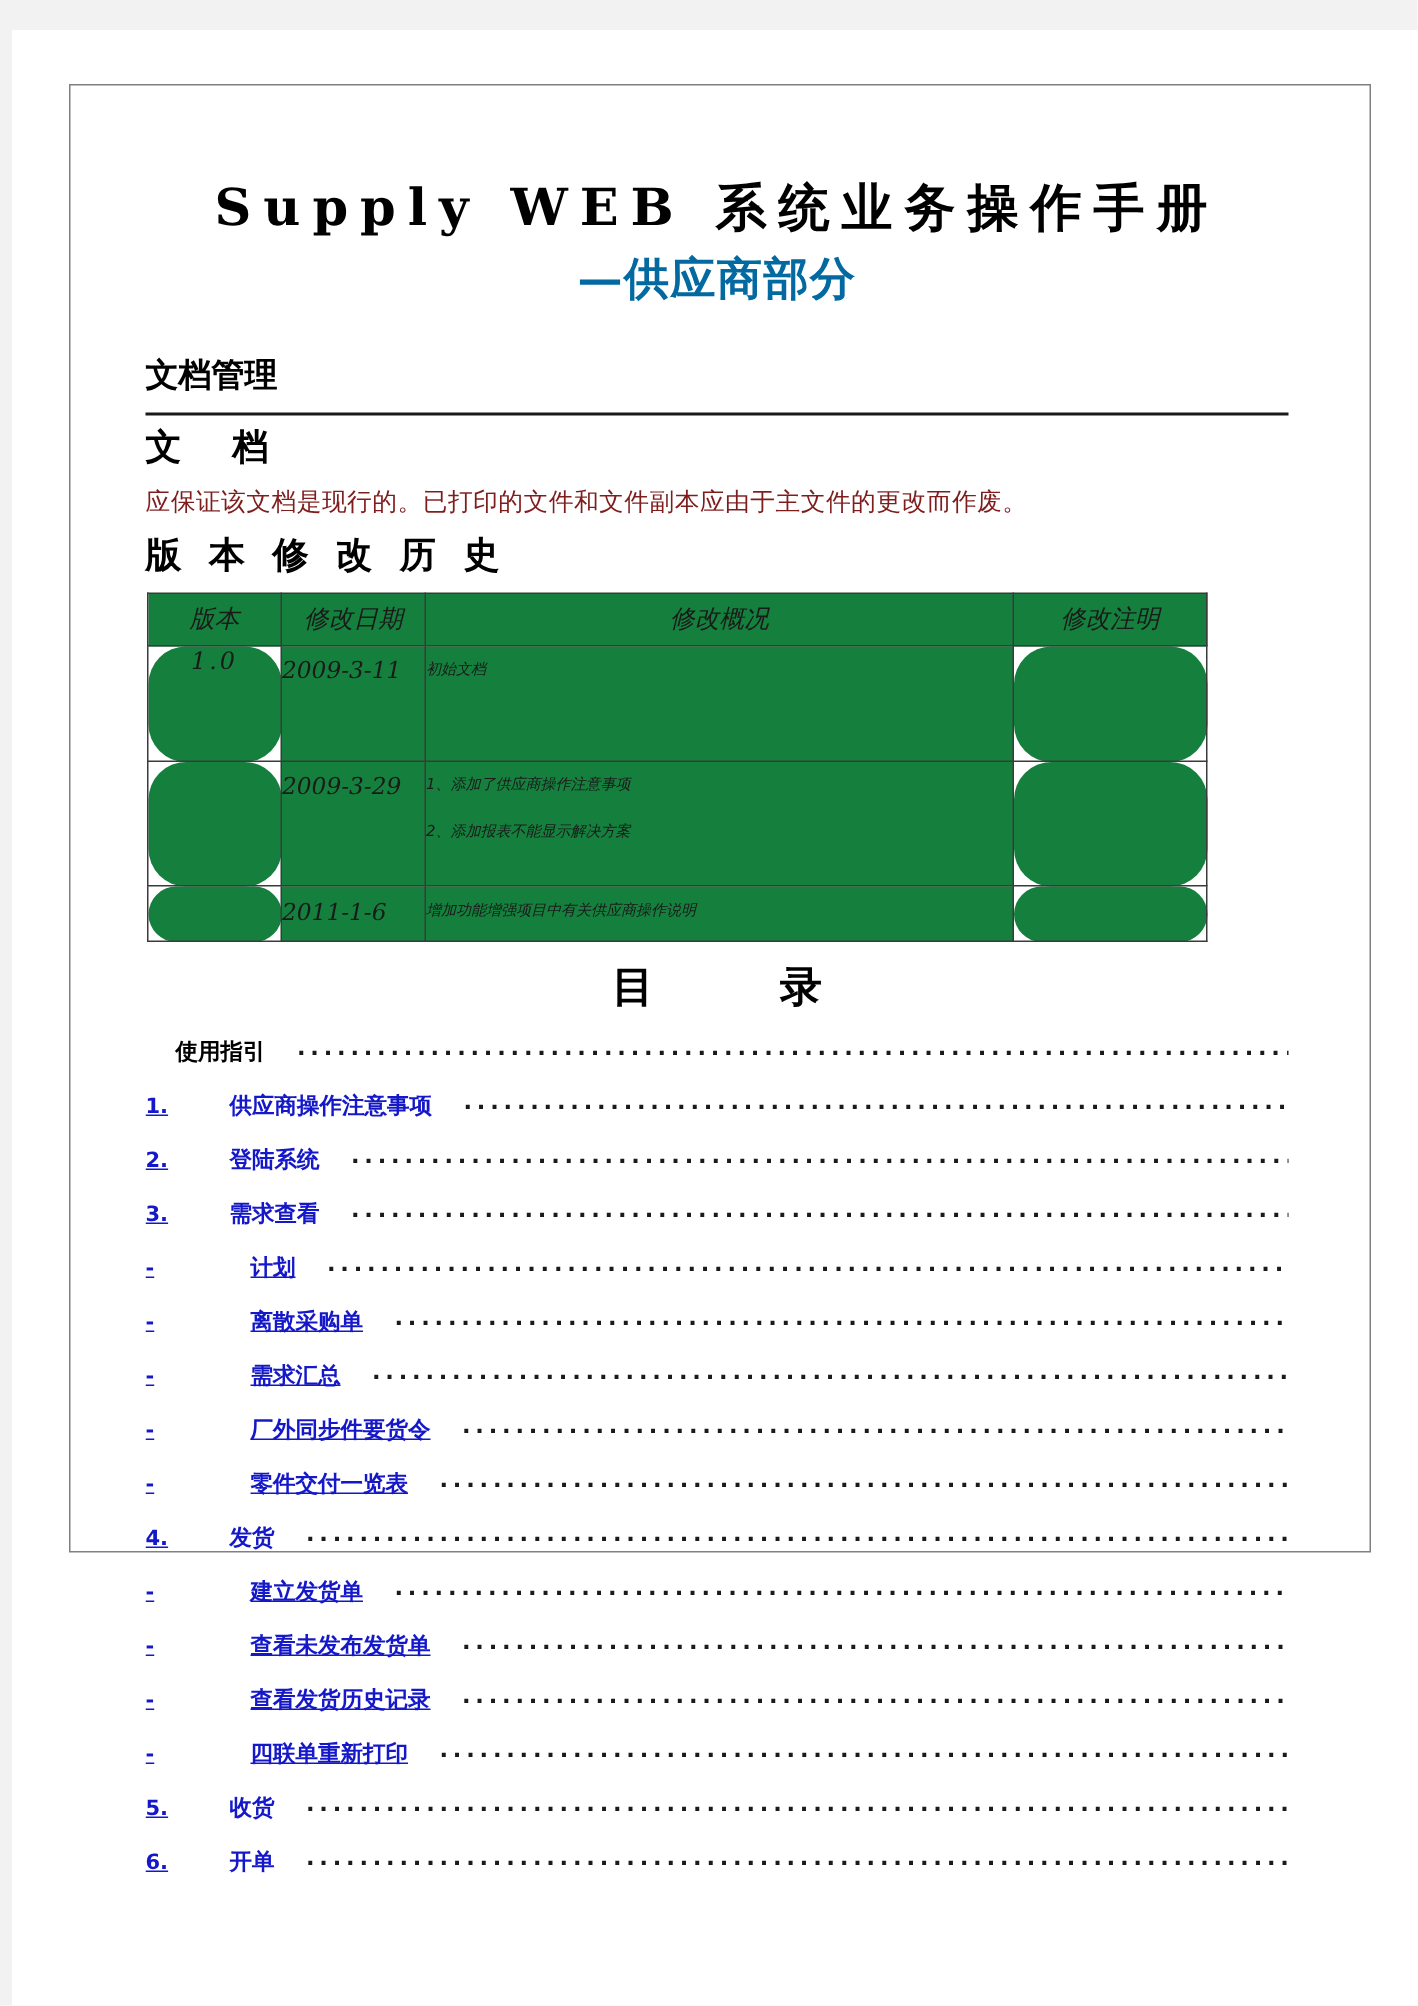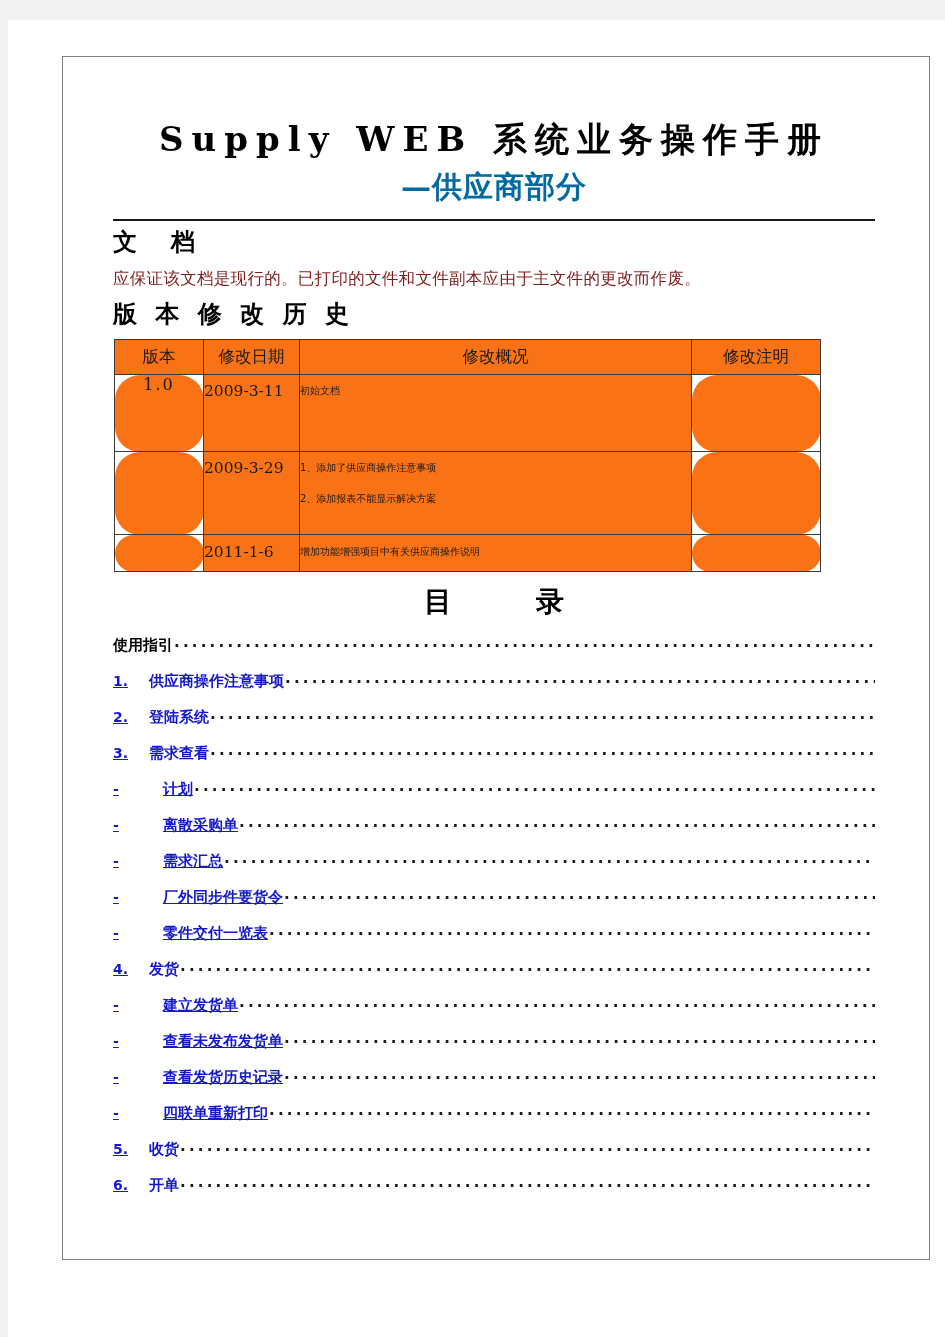--- a/index.html
+++ b/index.html
@@ -20,24 +20,24 @@
     left: 8px;
     top: 20px;
     width: 937px;
     height: 1317px;
     background: #ffffff;
   }
 
   
   #page-frame {
     position: absolute;
-    left: 54px;     
+    left: 38px;     
     top: 36px;      
     width: 868px;
-    height: 1204px;
+    height: 979px;
     border: 1.5px solid #808080;
     box-sizing: border-box;
     padding-left: 40px;
   }
 
   
   #content {
     position: absolute;
     left: 50px;
     top: 20px;
@@ -102,21 +102,22 @@
   .vtable {
     border-collapse: collapse;
     width: 706px;
     margin: 12px 0 0 1px;
     table-layout: fixed;
   }
   .vtable td, .vtable th {
     border: 1.2px solid #3a3a3a;
     padding: 0;
     vertical-align: top;
-    background: #f97316;
+    background: #15803d;
+    font-style: italic;
   }
   .vtable th {
     font-weight: normal;
     font-size: 16.5px;
     line-height: 34px;
     height: 34px;
     text-align: center;
     color: #1a1a1a;
   }
   .col-ver   { width: 89px; }
@@ -169,20 +170,21 @@
     padding: 0;
     list-style: none;
   }
   .toc-row {
     display: flex;
     align-items: baseline;
     height: 36px;
     font-size: 15px;
     white-space: nowrap;
     overflow: hidden;
+    gap: 20px;
   }
   .toc-num {
     flex: 0 0 auto;
     font-family: "DejaVu Sans", "Liberation Sans", sans-serif;
     font-weight: bold;
     font-size: 14px;
   }
   .toc-label {
     flex: 0 0 auto;
     font-family: "DejaVu Sans", "Liberation Sans", sans-serif;
@@ -228,20 +230,21 @@
 </head>
 <body>
 
 <div id="page-sheet">
   <div id="page-frame">
     <div id="content">
 
       <h1 class="doc-title">Supply  WEB 系统业务操作手册</h1>
       <h2 class="doc-subtitle">—供应商部分</h2>
 
+      <h3 class="h-section">文档管理</h3>
       <hr class="rule">
 
       <h4 class="h-sub">文　档</h4>
       <p class="body-para">应保证该文档是现行的。已打印的文件和文件副本应由于主文件的更改而作废。</p>
 
       <h4 class="h-sub">版 本 修 改 历 史</h4>
 
       <table class="vtable">
         <colgroup>
           <col class="col-ver">

